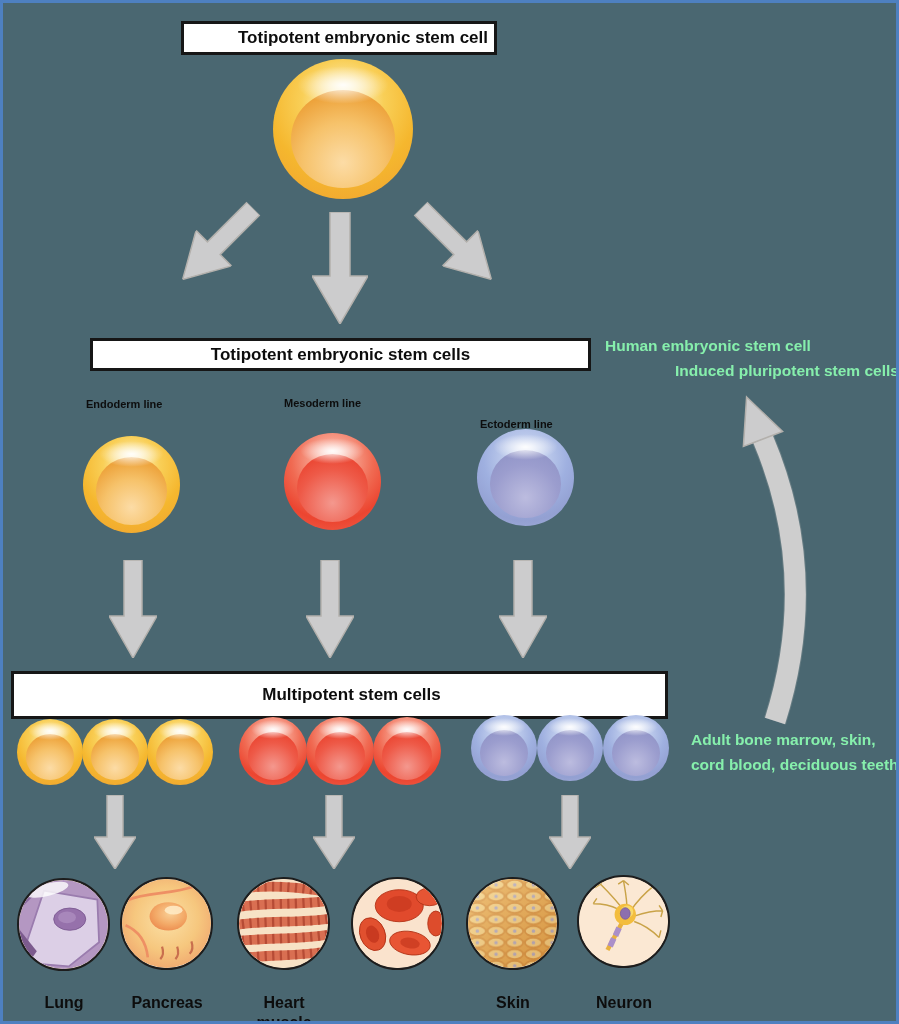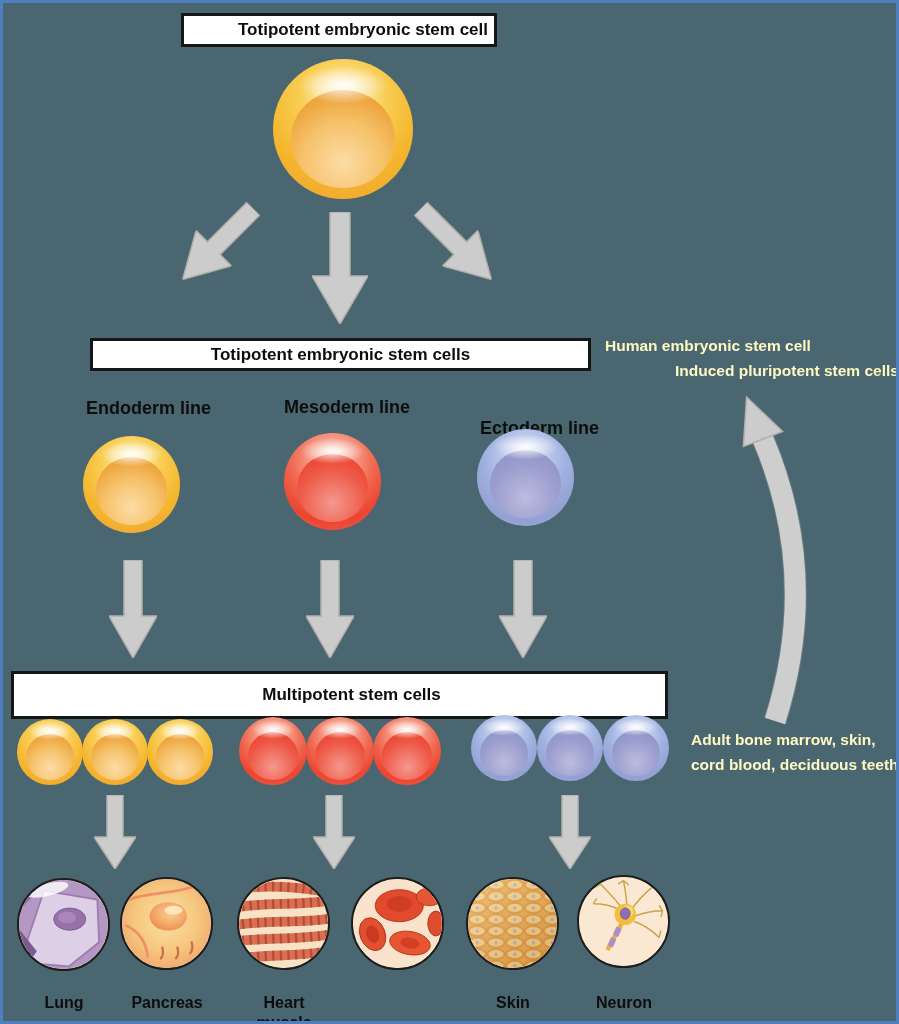--- a/index.html
+++ b/index.html
@@ -7,45 +7,45 @@
   .canvas{
     position:relative;width:899px;height:1024px;box-sizing:border-box;
     background:#4a6771;border:3px solid #4e80c0;overflow:hidden;
   }
   
   .tbox{
     position:absolute;background:#ffffff;border:3px solid #161616;
     box-sizing:border-box;text-align:center;font-weight:bold;color:#0d0d0d;
     font-size:17px;display:flex;align-items:center;justify-content:center;
   }
-  .box-totipotent{left:178px;top:10px;width:316px;height:34px;padding-left:48px;}
+  .box-totipotent{left:178px;top:18px;width:316px;height:34px;padding-left:48px;}
   .box-pluripotent{left:87px;top:335px;width:501px;height:33px;}
   .box-multipotent{left:8px;top:668px;width:657px;height:48px;padding-left:24px;}
   
   .sphere{position:absolute;border-radius:50%;}
   .sphere .nuc{position:absolute;left:13%;top:22%;width:74%;height:70%;border-radius:50%;}
   .sphere .shine{position:absolute;left:17%;top:5%;width:66%;height:27%;border-radius:50%;
     background:radial-gradient(ellipse at center,rgba(255,255,255,.95) 0%,rgba(255,255,255,0) 70%);}
   .sph-yellow{background:radial-gradient(circle at 50% 30%,#fffdf0 0%,#fce9a8 14%,#f9cf57 34%,#f5b72e 62%,#f2ab30 82%,#f7c552 100%);}
   .sph-yellow .nuc{background:radial-gradient(circle at 50% 74%,#fcdca6 0%,#f6c26a 45%,#eda23a 78%,#e99b36 100%);}
   .sph-red{background:radial-gradient(circle at 50% 28%,#fdeae4 0%,#f8a795 20%,#f06a52 48%,#ec4530 72%,#ef6450 100%);}
   .sph-red .nuc{background:radial-gradient(circle at 50% 72%,#f4988e 0%,#ee5a48 55%,#e83722 100%);}
   .sph-blue{background:radial-gradient(circle at 50% 30%,#eef2fb 0%,#c3d0ee 20%,#9fb0e0 50%,#93a0d2 75%,#a5b0db 100%);}
   .sph-blue .nuc{background:radial-gradient(circle at 50% 70%,#bcbcdf 0%,#9b9dce 55%,#8b90c4 100%);}
   .cell-top{left:270px;top:56px;width:140px;height:140px;}
   .cell-endo{left:80px;top:433px;width:97px;height:97px;}
   .cell-meso{left:281px;top:430px;width:97px;height:97px;}
   .cell-ecto{left:474px;top:426px;width:97px;height:97px;}
   .sm{width:66px;height:66px;}
   
-  .lbl{position:absolute;font-weight:bold;color:#0d0d0d;font-size:18px;white-space:nowrap;}
+  .lbl{position:absolute;font-weight:bold;color:#0d0d0d;font-size:11px;white-space:nowrap;}
   .lbl-endoderm{left:83px;top:395px;}
   .lbl-mesoderm{left:281px;top:394px;}
   .lbl-ectoderm{left:477px;top:395px;margin-top:20px;}
-  .ann{position:absolute;font-weight:bold;color:#fef9c3;font-size:15.5px;white-space:nowrap;}
+  .ann{position:absolute;font-weight:bold;color:#86efac;font-size:15.5px;white-space:nowrap;}
   .ann-hesc{left:602px;top:334px;}
   .ann-ipsc{left:672px;top:359px;}
   .ann-adult{left:688px;top:724px;line-height:25px;white-space:normal;width:215px;}
   
   .arrow{position:absolute;}
   .arrow polygon{fill:#cccccd;stroke:#b3b0ac;stroke-width:1.5;}
   .fan-left{left:190px;top:191px;width:50px;height:100px;transform:rotate(45deg);}
   .fan-mid{left:309px;top:209px;width:56px;height:112px;}
   .fan-right{left:428px;top:191px;width:50px;height:100px;transform:rotate(-45deg);}
   .mid-a1{left:106px;top:557px;width:48px;height:98px;}

